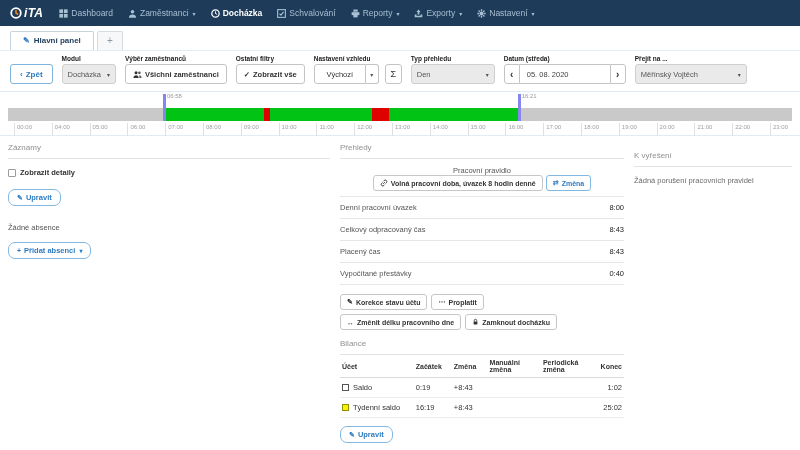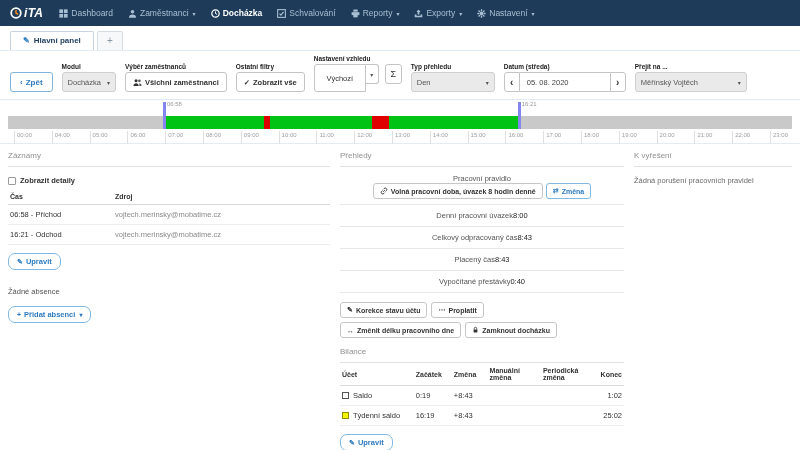--- a/index.html
+++ b/index.html
@@ -31,21 +31,21 @@
     border-bottom:1px solid #dcebf7; }
   .ctrl { display:flex; flex-direction:column; }
   .ctrl-label { font-size:6.5px; font-weight:bold; color:#222; margin-bottom:2px; white-space:nowrap; }
   .btn-back { height:20px; padding:0 9px; background:#fff; border:1px solid #7fb4dd; border-radius:3px;
     color:#2e7bbf; font-size:8px; font-weight:bold; display:flex; align-items:center; gap:3px; }
   .sel { height:20px; display:flex; align-items:center; justify-content:space-between; gap:5px;
     background:#eaeaea; border:1px solid #cfcfcf; border-radius:3px; font-size:7.5px; color:#555; padding:0 5px; }
   .wbtn { height:20px; display:flex; align-items:center; justify-content:center; gap:3px; background:#fff;
     border:1px solid #c4c4c4; border-radius:3px; font-size:7.5px; color:#333; font-weight:bold; padding:0 7px; white-space:nowrap; }
   .split { display:flex; }
-  .split .main { height:28px; min-width:52px; display:flex; align-items:center; justify-content:center;
+  .split .main { height:20px; min-width:52px; display:flex; align-items:center; justify-content:center;
     background:#fff; border:1px solid #c4c4c4; border-radius:3px 0 0 3px; font-size:7.5px; color:#333; padding:0 6px;}
   .split .arrow { height:20px; width:13px; display:flex; align-items:center; justify-content:center;
     background:#fff; border:1px solid #c4c4c4; border-left:none; border-radius:0 3px 3px 0; font-size:6px; color:#555; }
   .sigma { height:20px; width:17px; margin-left:6px; display:flex; align-items:center; justify-content:center;
     background:#fff; border:1px solid #c4c4c4; border-radius:3px; font-size:9px; color:#333; }
   .dategrp { display:flex; }
   .dategrp .nav { height:20px; width:16px; display:flex; align-items:center; justify-content:center;
     background:#fff; border:1px solid #c4c4c4; font-size:10px; font-weight:bold; color:#333; }
   .dategrp .nav.prev { border-radius:3px 0 0 3px; }
   .dategrp .nav.next { border-radius:0 3px 3px 0; }
@@ -60,41 +60,41 @@
   .marker-line { position:absolute; top:2px; width:3px; height:27px; background:#8585ef; }
   .marker-label { position:absolute; top:1px; font-size:6px; color:#9a9a9a; }
   .tl-ticks { position:absolute; left:0; right:0; top:29px; height:14px; }
   .tick { position:absolute; top:2px; font-size:6px; color:#a0a0a0; border-left:1px solid #e0e0e0;
     padding:1px 0 6px 2px; }
 
   
   .content { display:flex; padding:0 8px; align-items:flex-start; }
   .col-left { width:322px; }
   .col-mid { width:294px; padding-left:10px; }
-  .col-right { flex:1; padding-left:10px; }
+  .col-right { flex:1; padding-left:10px;margin-top:8px; }
   .sect { font-size:8px; color:#919191; padding:7px 0 6px; border-bottom:1px solid #e2e2e2; }
   .chk-row { display:flex; align-items:center; gap:4px; margin:9px 0 4px; font-size:7.5px;
     font-weight:bold; color:#333; }
   .chk { width:8px; height:8px; border:1px solid #9b9b9b; border-radius:1px; background:#fff; }
   table { width:100%; border-collapse:collapse; }
   th { text-align:left; font-size:7px; font-weight:bold; color:#333; padding:4px 2px; border-bottom:1px solid #d9d9d9; }
   td { font-size:7.5px; color:#333; padding:5px 2px; border-bottom:1px solid #ededed; }
   td.src { color:#8a8a8a; }
   .btn-blue { display:inline-flex; align-items:center; gap:3px; background:#fff; border:1px solid #82b9e2;
     border-radius:7px; color:#2e7bbf; font-size:7.5px; font-weight:bold; padding:3px 8px; margin:8px 0; }
   .muted-line { font-size:7.5px; color:#555; margin:9px 0 2px; }
   .rule-row { display:flex; align-items:center; justify-content:space-between; padding:5px 0;
     border-bottom:1px solid #e7e7e7; margin-top:2px;flex-direction:column; }
   .rule-label { font-size:7.5px; color:#555; }
   .rule-btns { display:flex; gap:3px; }
   .btn { display:inline-flex; align-items:center; gap:3px; background:#fff; border:1px solid #c6c6c6;
     border-radius:3px; color:#333; font-size:7px; font-weight:bold; padding:3px 6px; }
   .btn .ic, .btn-blue .ic { font-size:7px; }
   .chg { border-color:#82b9e2; color:#2e7bbf; }
-  .stat-row { display:flex; justify-content:center; padding:6px 0; border-bottom:1px solid #e7e7e7;
+  .stat-row { display:flex; justify-content:space-between; padding:6px 0; border-bottom:1px solid #e7e7e7;
     font-size:7.5px; }
   .stat-row .sl { color:#555; } .stat-row .sv { color:#222; }
   .actions { display:flex; flex-wrap:wrap; gap:4px; margin:9px 0 2px; max-width:250px; }
   .sq { display:inline-block; width:7px; height:7px; border:1px solid #555; vertical-align:-1px; margin-right:4px; }
   .balance-table th:last-child, .balance-table td:last-child { text-align:right; }
   .empty-msg { font-size:7.5px; color:#6b6b6b; margin-top:9px; }
   svg { display:block; }
 </style>
 </head>
 <body>
@@ -315,38 +315,20 @@
 </div>
 
 <div class="content">
 
   <div class="col-left">
     <div class="sect">Záznamy</div>
     <div class="chk-row">
       <span class="chk"></span>
       <span>Zobrazit detaily</span>
     </div>
-    <table>
-      <thead>
-          <tr>
-        <th style="width:105px">Čas</th>
-        <th>Zdroj</th>
-      </tr>
-        </thead>
-      <tbody>
-          <tr>
-            <td>06:58 - Příchod</td>
-            <td class="src">vojtech.merinsky@mobatime.cz</td>
-          </tr>
-          <tr>
-            <td>16:21 - Odchod</td>
-            <td class="src">vojtech.merinsky@mobatime.cz</td>
-          </tr>
-        </tbody>
-    </table>
     <button class="btn-blue">
       <span class="ic">✎</span>
       <span>Upravit</span>
     </button>
     <div class="muted-line">Žádné absence</div>
     <button class="btn-blue">
       <span class="ic">+</span>
       <span>Přidat absenci</span>
       <span class="caret">▾</span>
     </button>

